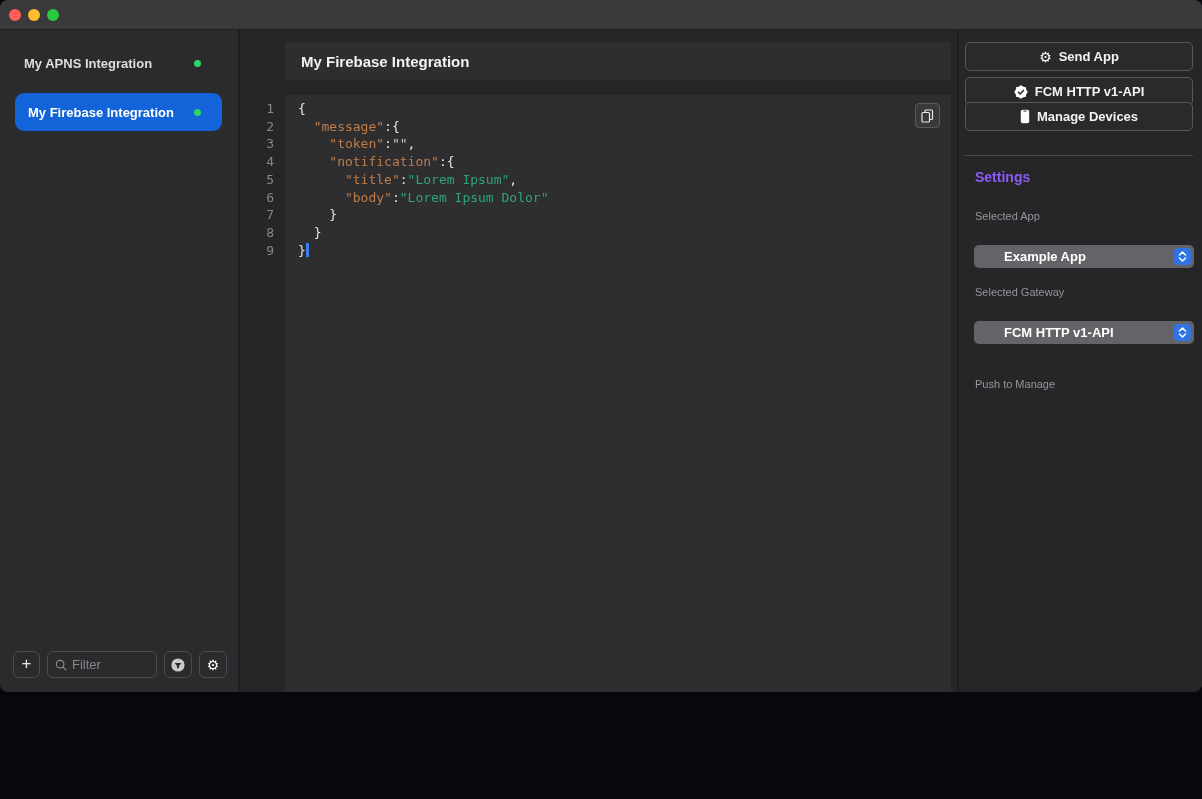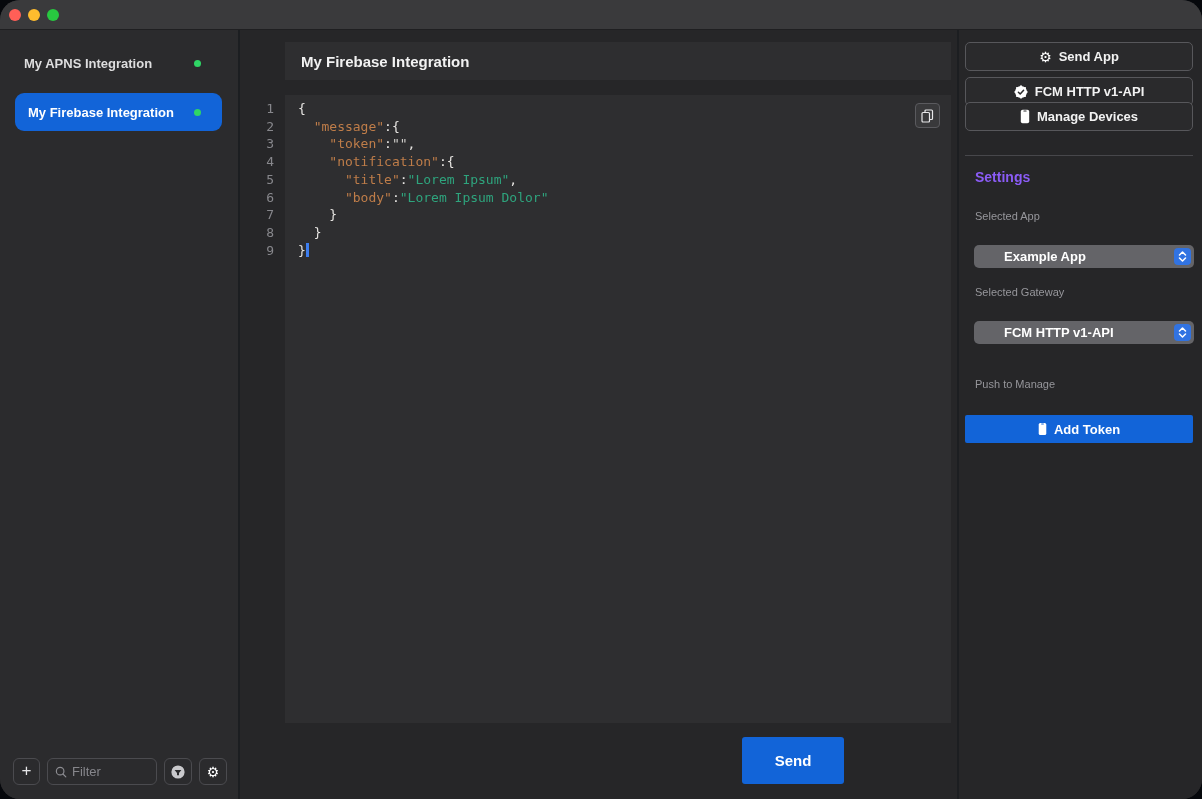--- a/index.html
+++ b/index.html
@@ -1,17 +1,17 @@
 <!DOCTYPE html>
 <html><head>
 <meta charset="utf-8">
 <style>
   * { margin:0; padding:0; box-sizing:border-box; }
   html,body { width:1202px; height:799px; background:#06080c; font-family:"Liberation Sans",sans-serif; }
-  .window { position:relative; width:1202px; height:799px; border-radius:20px; overflow:hidden; background:#262628; }
+  .window { position:relative; width:1202px; height:692px; border-radius:8px; overflow:hidden; background:#262628; }
 
   
   .titlebar { position:relative; height:30px; background:#3a3a3c; border-bottom:1px solid #1f1f21; }
   .tl { position:absolute; top:9px; width:12px; height:12px; border-radius:50%; }
   .tl.red { left:9px; background:#ff5f57; }
   .tl.yellow { left:28px; background:#febc2e; }
   .tl.green { left:47px; background:#28c840; }
 
   .content { position:absolute; top:30px; left:0; right:0; bottom:0; display:flex; }
 
@@ -208,23 +208,16 @@
         <span class="dval">FCM HTTP v1-API</span>
         <span class="stepper">
           <svg width="9" height="11" viewBox="0 0 9 11">
               <path d="M1.5 4 L4.5 1 L7.5 4" stroke="#ffffff" stroke-width="1.5" fill="none" stroke-linecap="round" stroke-linejoin="round"></path>
               <path d="M1.5 7 L4.5 10 L7.5 7" stroke="#ffffff" stroke-width="1.5" fill="none" stroke-linecap="round" stroke-linejoin="round"></path>
             </svg>
         </span>
       </div>
 
       <div class="plabel" style="top:348px">Push to Manage</div>
-      <button class="btn-addtoken">
-        <svg width="9" height="14" viewBox="0 0 10 15">
-            <rect x="0.8" y="0.8" width="8.4" height="13.4" rx="1.8" fill="#ffffff"></rect>
-            <rect x="3.4" y="1.4" width="3.2" height="1" rx="0.5" fill="#1264d8"></rect>
-          </svg>
-        <span>Add Token</span>
-      </button>
 
     </div>
   </div>
 </div>
 
 </body></html>

